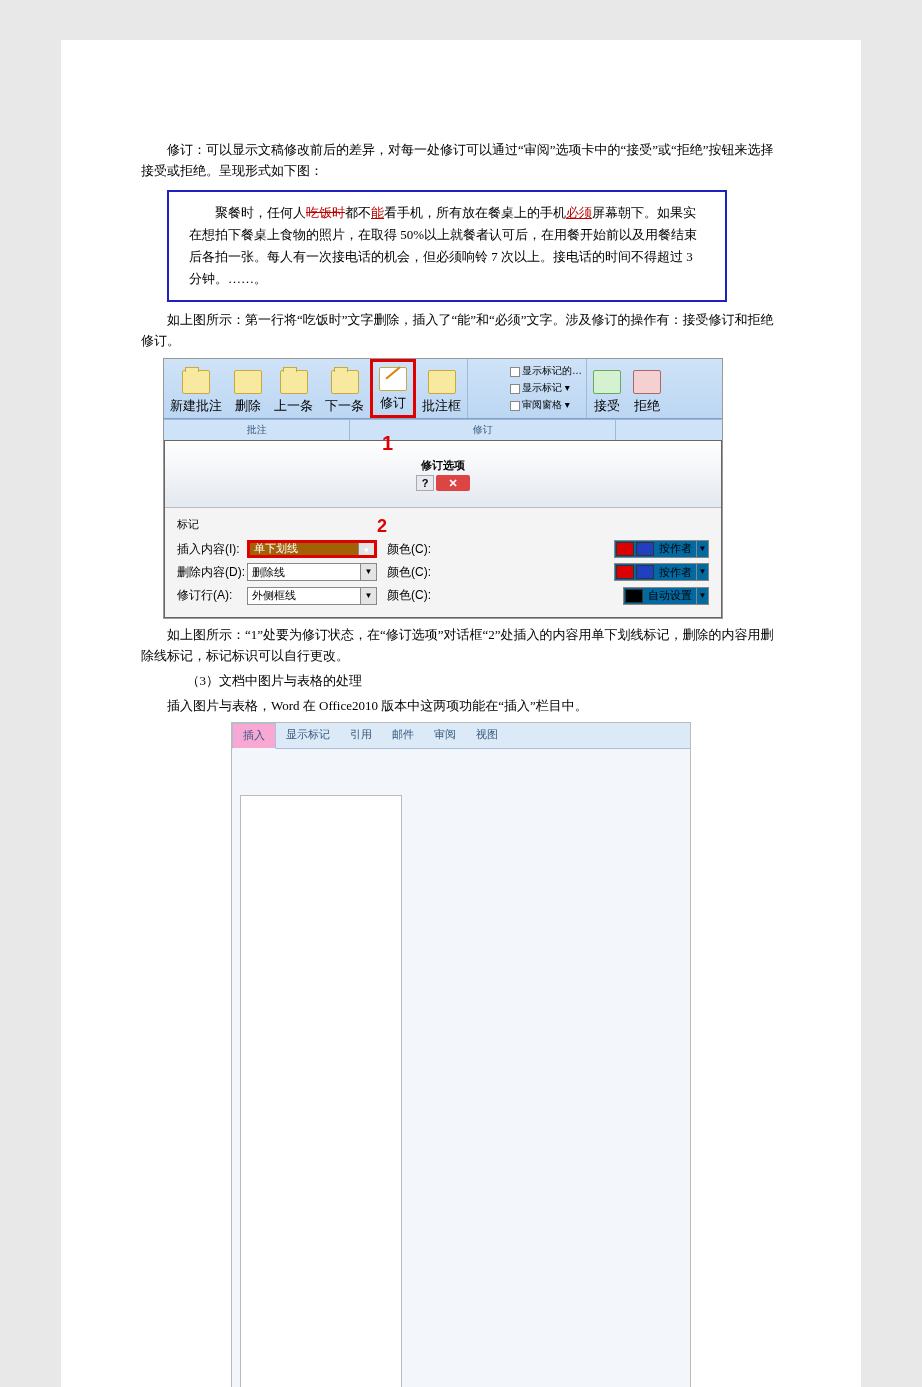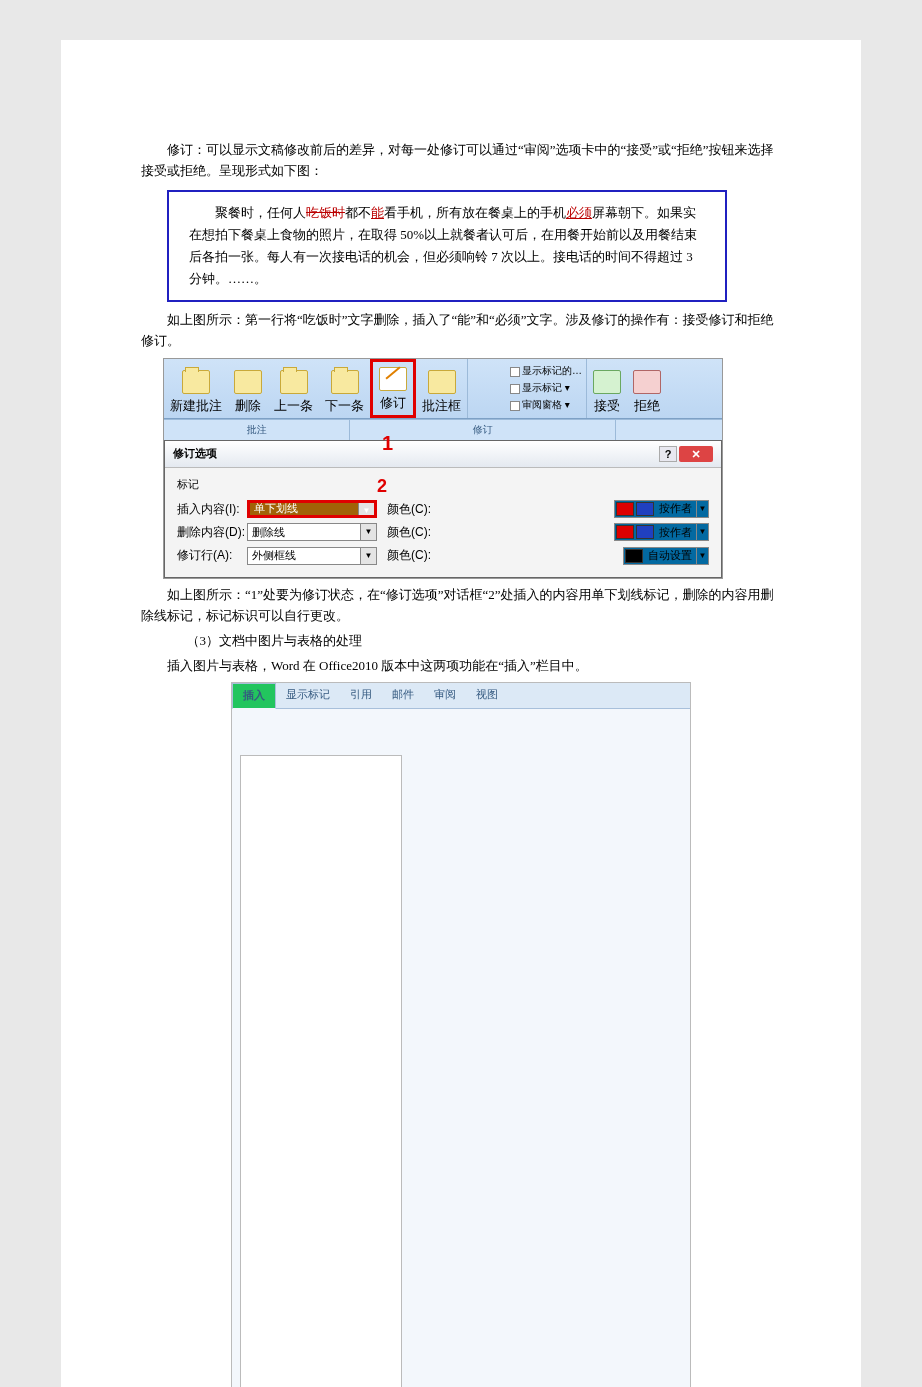--- a/index.html
+++ b/index.html
@@ -53,21 +53,21 @@
   .ribbon-small .row { white-space: nowrap; padding-left: 38px; }
   .minisq { display:inline-block; width:10px; height:10px; border:1px solid #888; background:#fff; vertical-align:middle; margin-right:2px; }
   .ribbon-group-labels { display: flex; background:#cfe3f8; border-top:1px solid #9cbad9; }
   .grp-lbl { flex:1; text-align:center; font-size:10px; padding:2px 0; color:#355a80; border-right:1px solid #9cbad9; }
   .num-badge { position:absolute; font-size:20px; font-weight:bold; color:#e00000; font-family: Arial; }
   .num1 { left: 218px; top: 68px; }
   .ribbon-wrap { position:relative; }
 
   
   .dialog { border: 1px solid #666; background: #f4f4f4; }
-  .dialog-title { background: linear-gradient(#fff,#e4e9f0); padding:4px 8px; font-weight:bold; display:flex; justify-content:space-between; align-items:center; border-bottom:1px solid #bbb; }
+  .dialog-title { background: linear-gradient(#fff,#e4e9f0); padding:16px 8px; font-weight:bold; display:flex; justify-content:space-between; align-items:center; border-bottom:1px solid #bbb;flex-direction:column; }
   .dlg-close { display:flex; gap:2px; }
   .dlg-x { width:34px; height:16px; background:#d44; color:#fff; text-align:center; font-size:11px; line-height:16px; border-radius:2px; }
   .dlg-q { width:18px; height:16px; background:#e8e8f0; border:1px solid #aaa; text-align:center; font-size:11px; line-height:14px; }
   .dialog-body { padding: 8px 12px; }
   .fieldset-lbl { margin-bottom:6px; position:relative; }
   .num2 { color:#e00000; font-size:18px; font-weight:bold; font-family:Arial; position:absolute; left:200px; top:-4px; }
   .dlg-row { display:flex; align-items:center; margin:4px 0; font-size:12px; }
   .dlg-row label { width: 70px; }
   .combo { display:inline-flex; width:130px; height:18px; border:1px solid #888; background:#fff; align-items:center; font-size:11px; }
   .combo.red { border:3px solid #e00000; background:#a16207; color:#fff; }
@@ -79,21 +79,21 @@
   .sw-black { background:#000; }
   .author-combo { display:inline-flex; align-items:center; border:1px solid #888; height:18px; background:#0369a1;}
   .author-combo .colorsw{margin:1px;}
   .author-combo .t{padding:0 4px; font-size:11px;}
   .author-combo .arr{ width:12px; text-align:center; font-size:8px; border-left:1px solid #888; line-height:16px; }
 
   
   .insert-rib { margin: 6px auto; width: 460px; border:1px solid #bbb; font-family: Tahoma, Arial; font-size:11px; }
   .tabs { display:flex; background:#dce9f6; border-bottom:1px solid #a8c0db; }
   .tab { padding:3px 10px; color:#355a80; }
-  .tab.active { background:#22c55e; border:1px solid #a8c0db; border-bottom:1px solid #f3f7fc; margin-bottom:-1px;font-weight:bold; }
+  .tab.active { background:#f9a8d4; border:1px solid #a8c0db; border-bottom:1px solid #f3f7fc; margin-bottom:-1px; }
   .ins-body { display:flex; background:#f3f7fc; padding:6px 4px; gap:4px; align-items:flex-end; }
   .ins-btn { display:flex; flex-direction:column; align-items:center; gap:2px; padding:0 4px; }
   .ins-ico { width:28px; height:24px; border:1px solid #bbb; background:#fff; position:relative; }
   .ins-ico.page { background:#fff; }
 
 </style>
 </head>
 <body>
 
 <div class="page">

